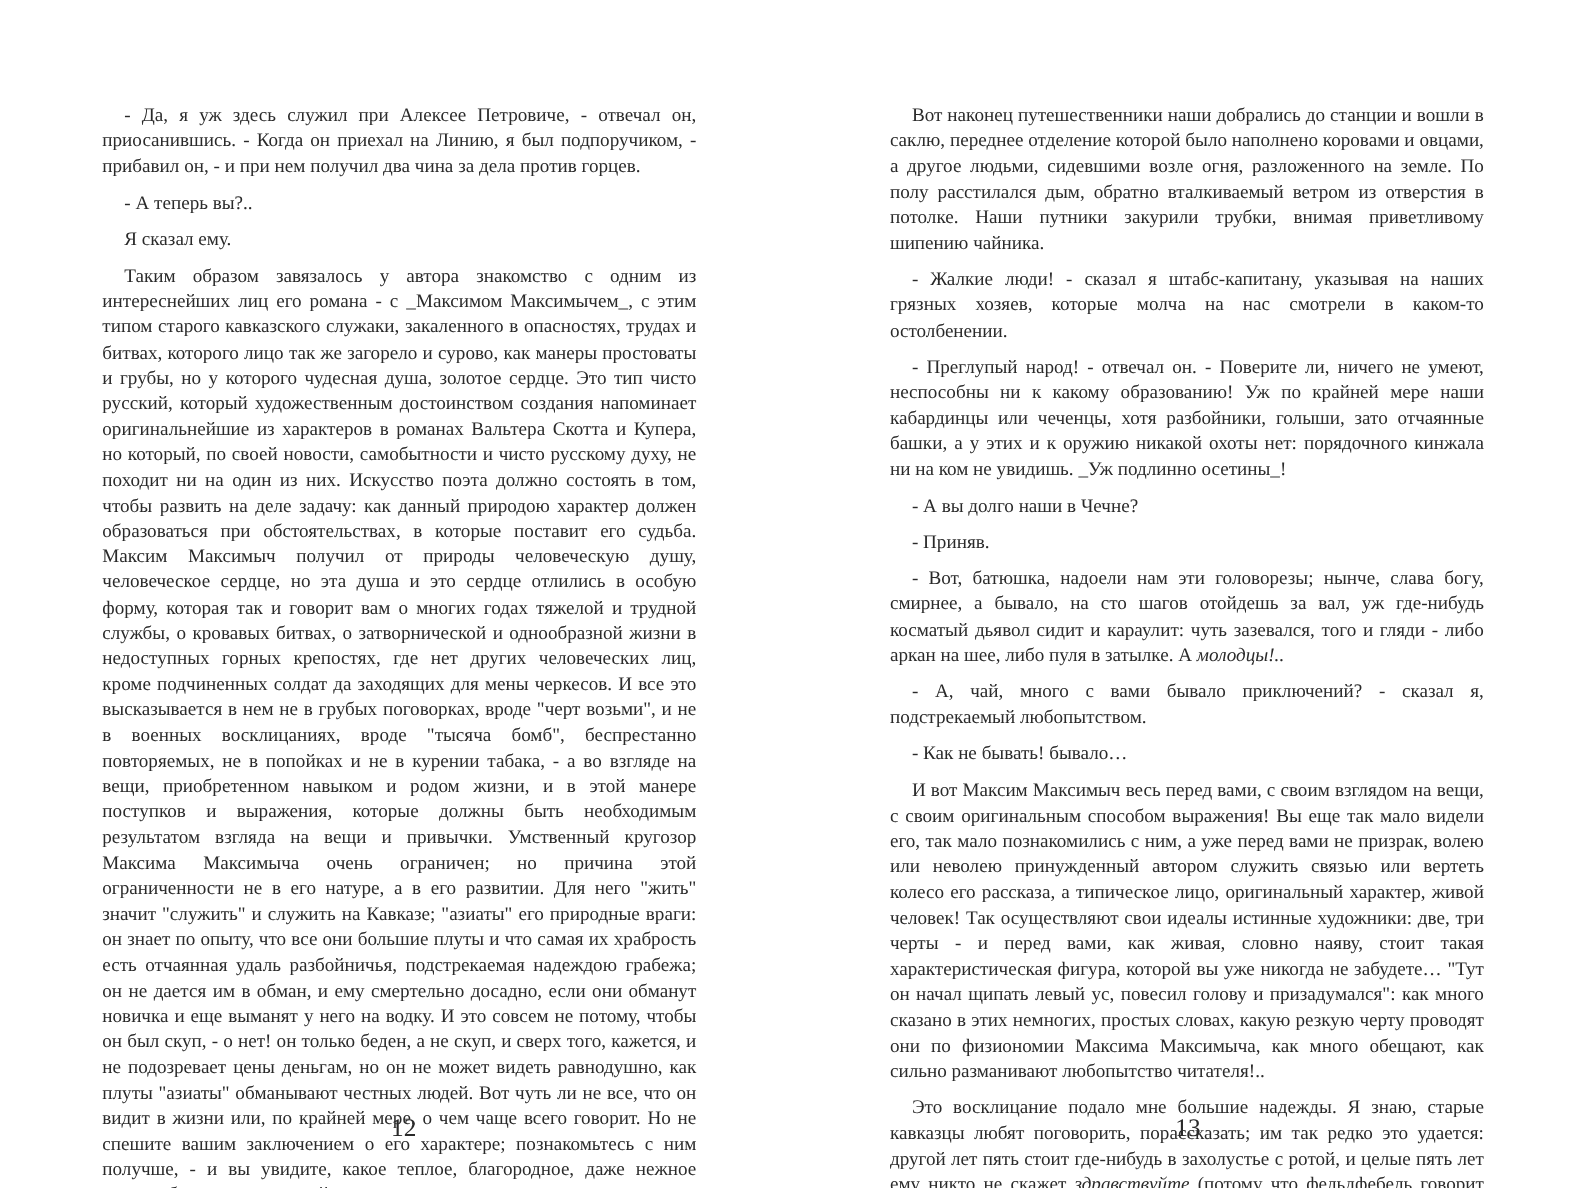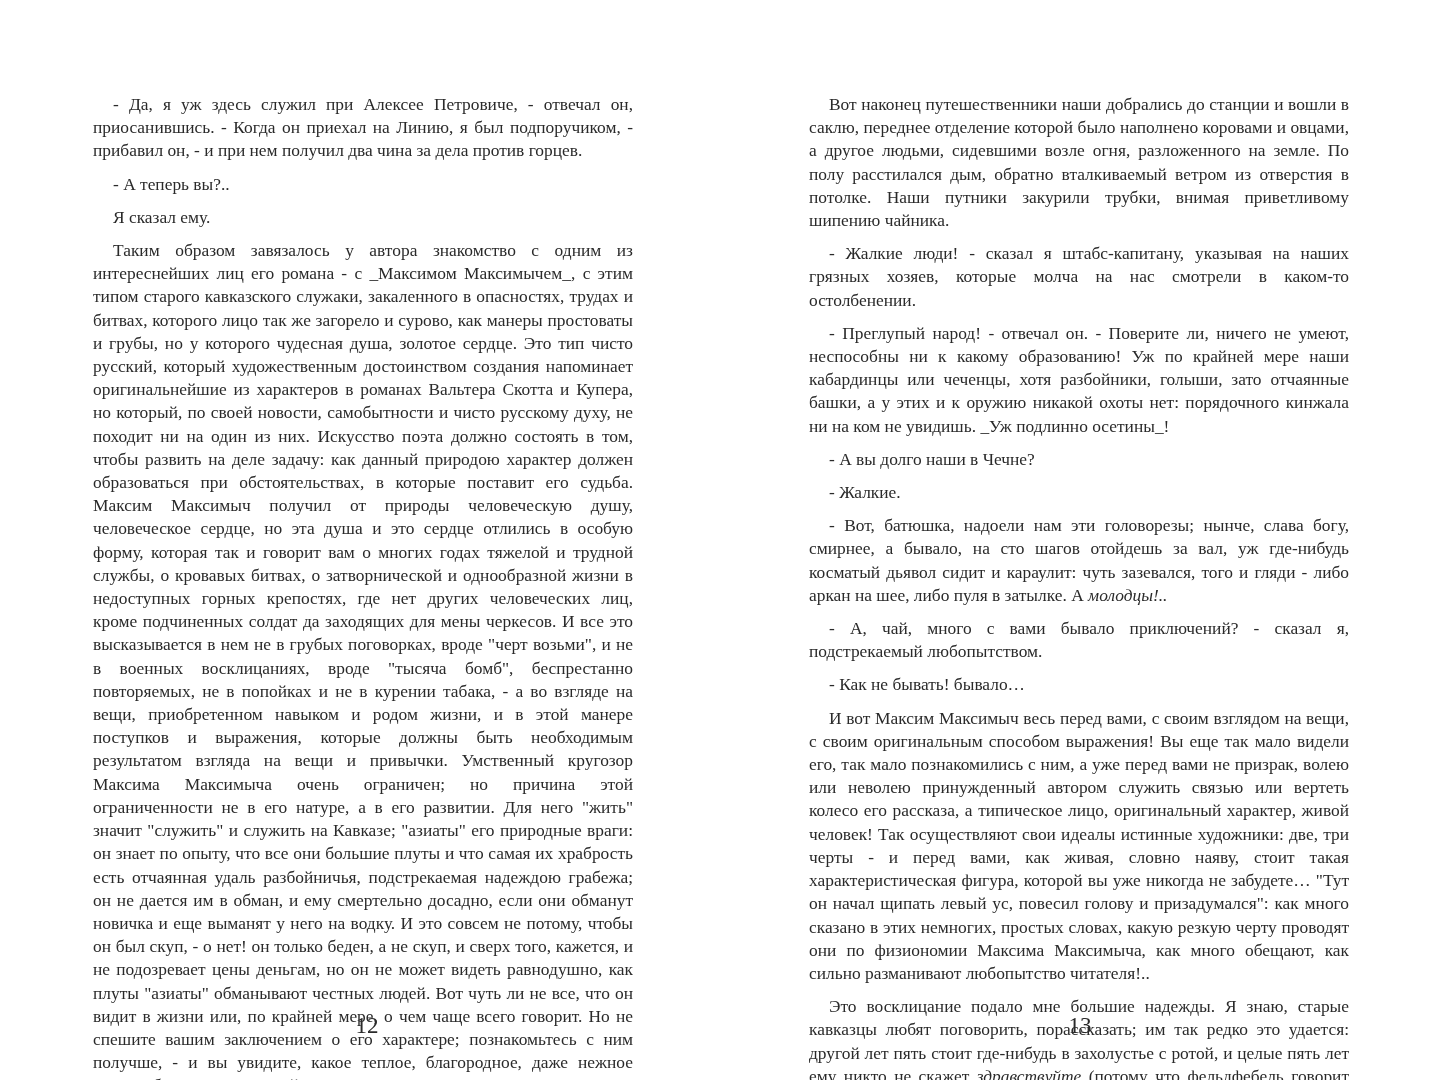--- a/index.html
+++ b/index.html
@@ -25,21 +25,21 @@
   <p class="para">Таким образом завязалось у автора знакомство с одним из интереснейших лиц его романа - с _Максимом Максимычем_, с этим типом старого кавказского служаки, закаленного в опасностях, трудах и битвах, которого лицо так же загорело и сурово, как манеры простоваты и грубы, но у которого чудесная душа, золотое сердце. Это тип чисто русский, который художественным достоинством создания напоминает оригинальнейшие из характеров в романах Вальтера Скотта и Купера, но который, по своей новости, самобытности и чисто русскому духу, не походит ни на один из них. Искусство поэта должно состоять в том, чтобы развить на деле задачу: как данный природою характер должен образоваться при обстоятельствах, в которые поставит его судьба. Максим Максимыч получил от природы человеческую душу, человеческое сердце, но эта душа и это сердце отлились в особую форму, которая так и говорит вам о многих годах тяжелой и трудной службы, о кровавых битвах, о затворнической и однообразной жизни в недоступных горных крепостях, где нет других человеческих лиц, кроме подчиненных солдат да заходящих для мены черкесов. И все это высказывается в нем не в грубых поговорках, вроде "черт возьми", и не в военных восклицаниях, вроде "тысяча бомб", беспрестанно повторяемых, не в попойках и не в курении табака, - а во взгляде на вещи, приобретенном навыком и родом жизни, и в этой манере поступков и выражения, которые должны быть необходимым результатом взгляда на вещи и привычки. Умственный кругозор Максима Максимыча очень ограничен; но причина этой ограниченности не в его натуре, а в его развитии. Для него "жить" значит "служить" и служить на Кавказе; "азиаты" его природные враги: он знает по опыту, что все они большие плуты и что самая их храбрость есть отчаянная удаль разбойничья, подстрекаемая надеждою грабежа; он не дается им в обман, и ему смертельно досадно, если они обманут новичка и еще выманят у него на водку. И это совсем не потому, чтобы он был скуп, - о нет! он только беден, а не скуп, и сверх того, кажется, и не подозревает цены деньгам, но он не может видеть равнодушно, как плуты "азиаты" обманывают честных людей. Вот чуть ли не все, что он видит в жизни или, по крайней мере, о чем чаще всего говорит. Но не спешите вашим заключением о его характере; познакомьтесь с ним получше, - и вы увидите, какое теплое, благородное, даже нежное сердце бьется в железной груди этого, по-видимому, очерствевшего человека; вы увидите, как он каким-то инстинктом понимает все человеческое и принимает в нем горячее участие; как, вопреки собственному сознанию, душа его жаждет любви и сочувствия, - и вы от души полюбите простого, доброго, грубого в своих манерах, лаконического в словах Максима Максимыча.</p>
 
 </div>
 <div class="page-num left">12</div>
 
 <div class="page right">
   <p class="para">Вот наконец путешественники наши добрались до станции и вошли в саклю, переднее отделение которой было наполнено коровами и овцами, а другое людьми, сидевшими возле огня, разложенного на земле. По полу расстилался дым, обратно вталкиваемый ветром из отверстия в потолке. Наши путники закурили трубки, внимая приветливому шипению чайника.</p>
   <p class="para">- Жалкие люди! - сказал я штабс-капитану, указывая на наших грязных хозяев, которые молча на нас смотрели в каком-то остолбенении.</p>
   <p class="para">- Преглупый народ! - отвечал он. - Поверите ли, ничего не умеют, неспособны ни к какому образованию! Уж по крайней мере наши кабардинцы или чеченцы, хотя разбойники, голыши, зато отчаянные башки, а у этих и к оружию никакой охоты нет: порядочного кинжала ни на ком не увидишь. _Уж подлинно осетины_!</p>
   <p class="para">- А вы долго наши в Чечне?</p>
-  <p class="para">- Жалкие.</p>
+  <p class="para">- Приняв.</p>
   <p class="para"><span>- Вот, батюшка, надоели нам эти головорезы; нынче, слава богу, смирнее, а бывало, на сто шагов отойдешь за вал, уж где-нибудь косматый дьявол сидит и караулит: чуть зазевался, того и гляди - либо аркан на шее, либо пуля в затылке.</span> <span>А </span><em>молодцы!..</em></p>
   <p class="para">- А, чай, много с вами бывало приключений? - сказал я, подстрекаемый любопытством.</p>
   <p class="para">- Как не бывать! бывало…</p>
   <p class="para">И вот Максим Максимыч весь перед вами, с своим взглядом на вещи, с своим оригинальным способом выражения! Вы еще так мало видели его, так мало познакомились с ним, а уже перед вами не призрак, волею или неволею принужденный автором служить связью или вертеть колесо его рассказа, а типическое лицо, оригинальный характер, живой человек! Так осуществляют свои идеалы истинные художники: две, три черты - и перед вами, как живая, словно наяву, стоит такая характеристическая фигура, которой вы уже никогда не забудете… "Тут он начал щипать левый ус, повесил голову и призадумался": как много сказано в этих немногих, простых словах, какую резкую черту проводят они по физиономии Максима Максимыча, как много обещают, как сильно разманивают любопытство читателя!..</p>
   <p class="para"><span>Это восклицание подало мне большие надежды. Я знаю, старые кавказцы любят поговорить, порассказать; им так редко это удается: другой лет пять стоит где-нибудь в захолустье с ротой, и целые пять лет ему никто не скажет </span><em>здравствуйте</em><span> (потому что фельдфебель говорит _здравия желаю_). А поболтать было бы о чем: кругом народ дикий, каждый день опасность, случаи бывают чудные, и тут поневоле пожалеешь о том, что у нас так мало записывают.</span></p>
 
 </div>
 <div class="page-num right">13</div>
 
 </body></html>

